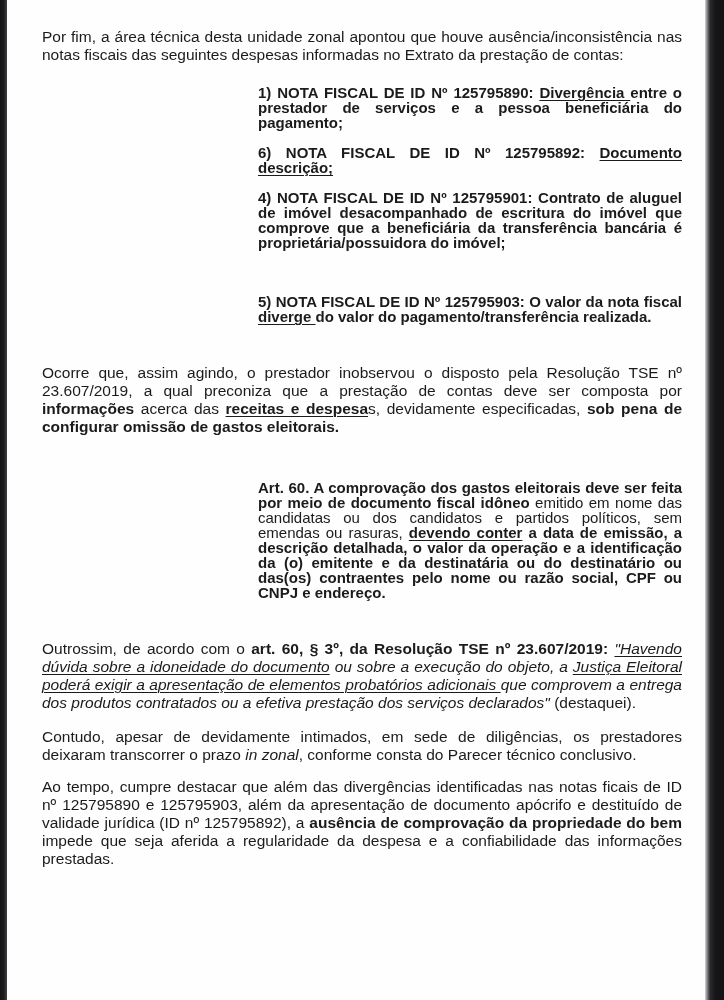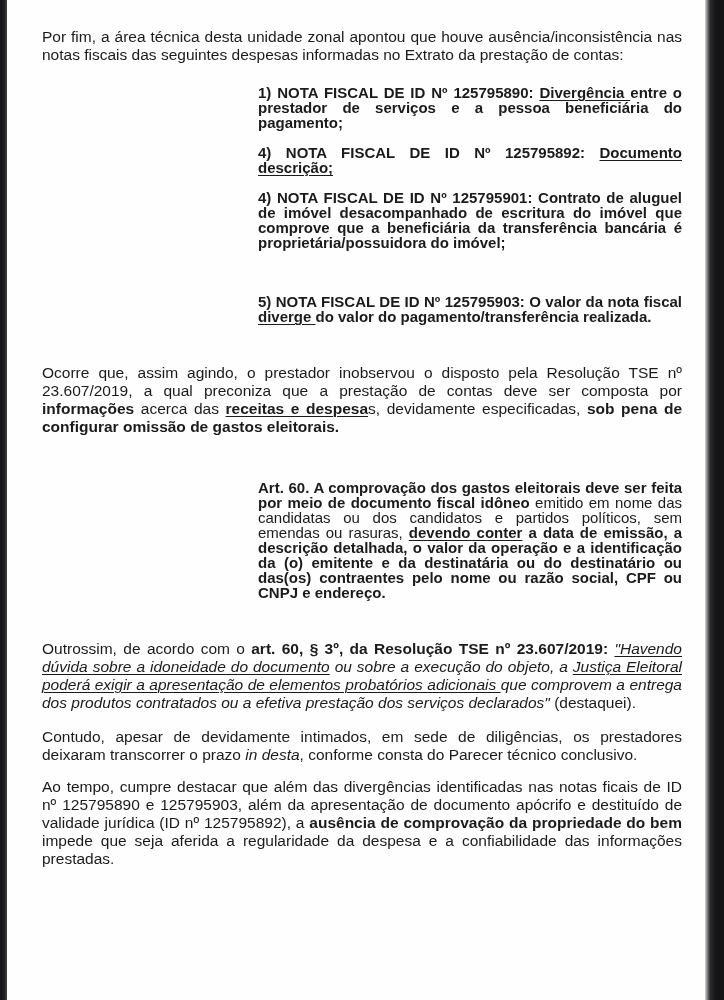--- a/index.html
+++ b/index.html
@@ -65,32 +65,32 @@
 
 <div class="stage" style="background: rgb(254, 254, 254); color: rgb(27, 27, 27);">
   <div class="edge edge-left"></div>
   <div class="edge edge-right"></div>
 
   <div class="content">
     <p class="body mb-intro"><span>Por fim, a área técnica desta unidade zonal apontou que houve ausência/inconsistência nas notas fiscais das seguintes despesas informadas no Extrato da prestação de contas:</span></p>
 
     <p class="quote mb-item"><span class="b">1) NOTA FISCAL DE ID Nº 125795890: </span><span class="b u">Divergência </span><span class="b">entre o prestador de serviços e a pessoa beneficiária do pagamento;</span></p>
 
-    <p class="quote mb-item"><span class="b">4) NOTA FISCAL DE ID Nº 125795892: </span><span class="b u">Documento descrição;</span></p>
+    <p class="quote mb-item"><span class="b">6) NOTA FISCAL DE ID Nº 125795892: </span><span class="b u">Documento descrição;</span></p>
 
 
     <p class="quote mb-item"><span class="b">4) NOTA FISCAL DE ID Nº 125795901: Contrato de aluguel de imóvel desacompanhado de escritura do imóvel que comprove que a beneficiária da transferência bancária é proprietária/possuidora do imóvel;</span></p>
 
     <p class="quote mb-section"><span class="b">5) NOTA FISCAL DE ID Nº 125795903: O valor da nota fiscal </span><span class="b u">diverge </span><span class="b">do valor do pagamento/transferência realizada.</span></p>
 
     <p class="body mb-par"><span>Ocorre que, assim agindo, o prestador inobservou o disposto pela Resolução TSE nº 23.607/2019, a qual preconiza que a prestação de contas deve ser composta por </span><span class="b">informações</span><span> acerca das </span><span class="b u">receitas e despesa</span><span>s, devidamente especificadas, </span><span class="b">sob pena de configurar omissão de gastos eleitorais.</span></p>
 
 
     <p class="quote mb-section"><span class="b">Art. 60. A comprovação dos gastos eleitorais deve ser feita por meio de documento fiscal idôneo</span><span> emitido em nome das candidatas ou dos candidatos e partidos políticos, sem emendas ou rasuras, </span><span class="b u">devendo conter</span><span class="b"> a data de emissão, a descrição detalhada, o valor da operação e a identificação da (o) emitente e da destinatária ou do destinatário ou das(os) contraentes pelo nome ou razão social, CPF ou CNPJ e endereço.</span></p>
 
     <p class="body mb-par"><span>Outrossim, de acordo com o </span><span class="b">art. 60, § 3º, da Resolução TSE nº 23.607/2019: </span><span class="i u">"Havendo dúvida sobre a idoneidade do documento</span><span class="i"> ou sobre a execução do objeto, a </span><span class="i u">Justiça Eleitoral poderá exigir a apresentação de elementos probatórios adicionais </span><span class="i">que comprovem a entrega dos produtos contratados ou a efetiva prestação dos serviços declarados"</span><span> (destaquei).</span></p>
 
 
-    <p class="body mb-par-xs"><span>Contudo, apesar de devidamente intimados, em sede de diligências, os prestadores deixaram transcorrer o prazo </span><span class="i">in desta</span><span>, conforme consta do Parecer técnico conclusivo.</span></p>
+    <p class="body mb-par-xs"><span>Contudo, apesar de devidamente intimados, em sede de diligências, os prestadores deixaram transcorrer o prazo </span><span class="i">in zonal</span><span>, conforme consta do Parecer técnico conclusivo.</span></p>
 
     <p class="body"><span>Ao tempo, cumpre destacar que além das divergências identificadas nas notas ficais de ID nº 125795890 e 125795903, além da apresentação de documento apócrifo e destituído de validade jurídica (ID nº 125795892), a </span><span class="b">ausência de comprovação da propriedade do bem</span><span> impede que seja aferida a regularidade da despesa e a confiabilidade das informações prestadas.</span></p>
   </div>
 </div>
 
 </body></html>

